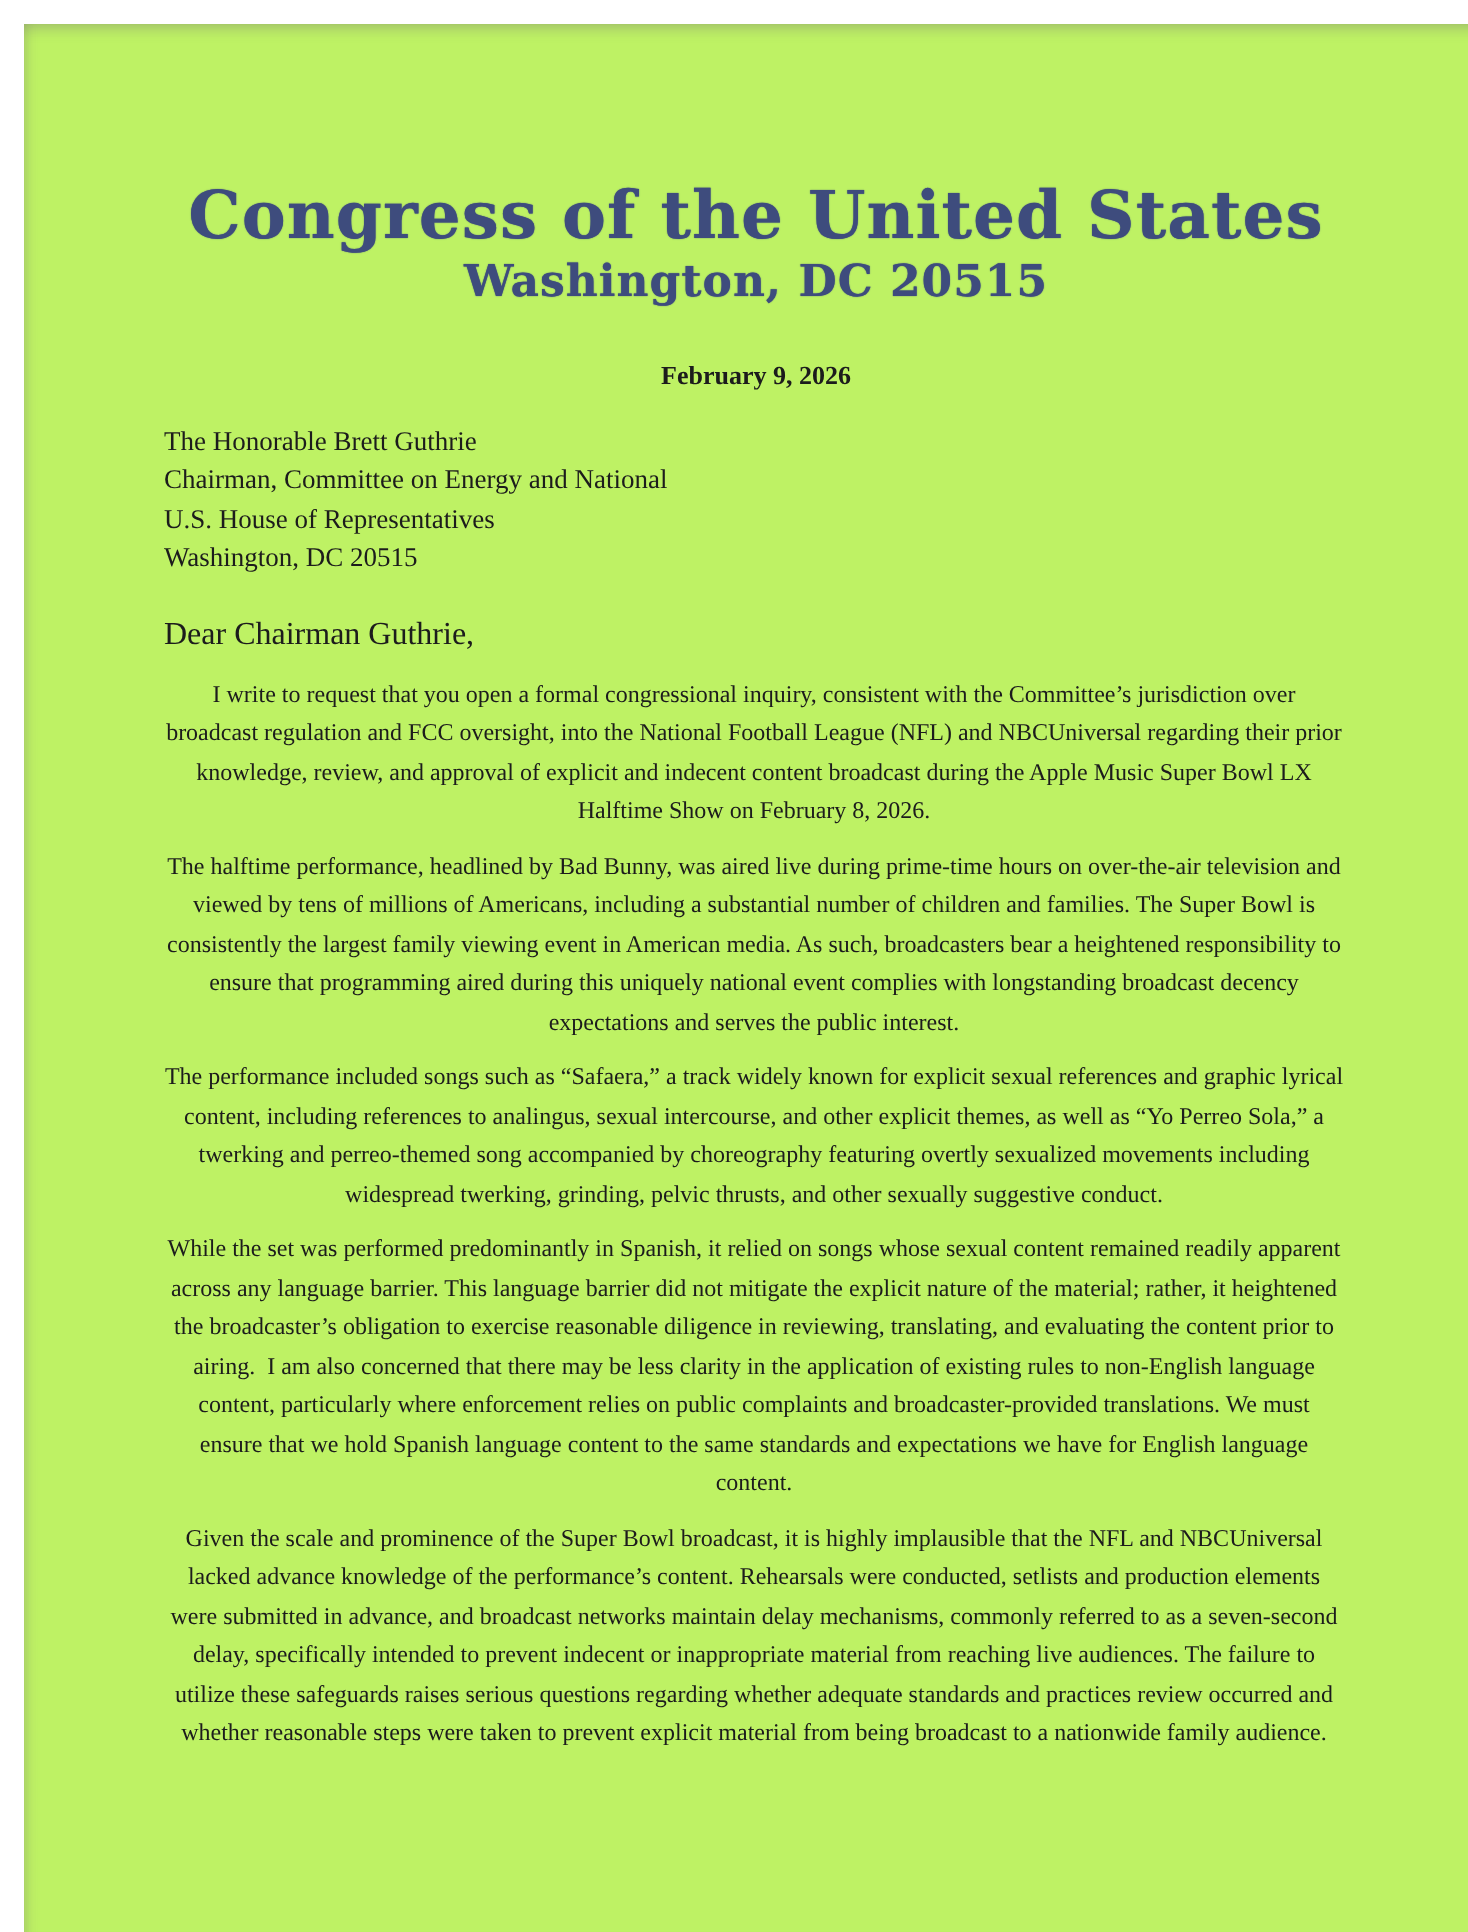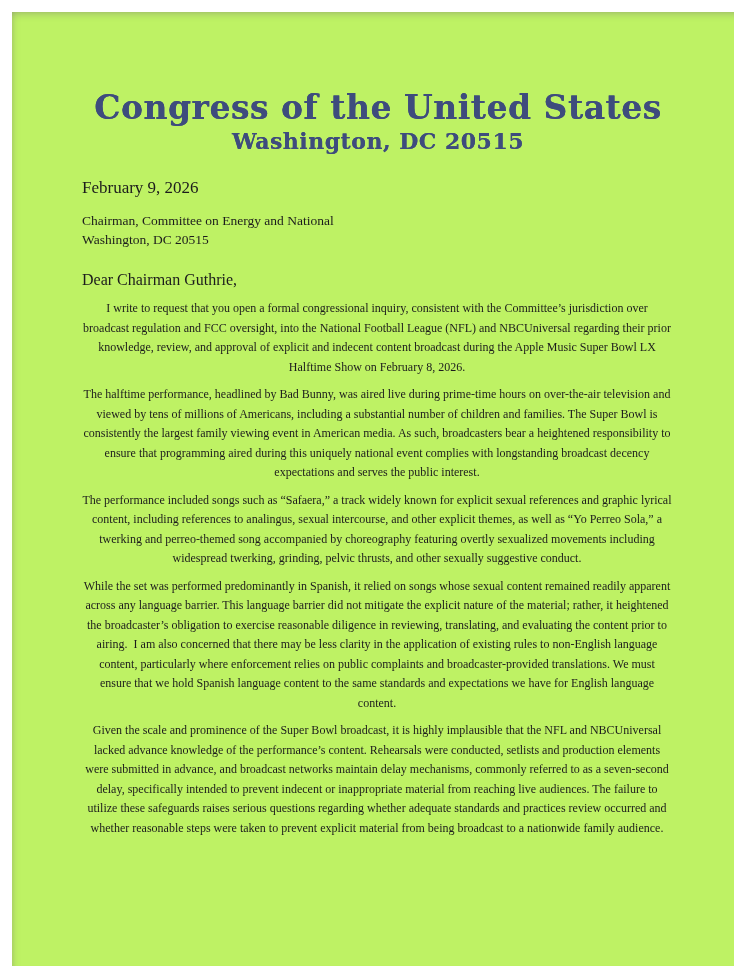--- a/index.html
+++ b/index.html
@@ -41,24 +41,25 @@
     text-shadow: 0 0 0.6px #3e4c7d;
   }
   .letterhead-sub {
     font-size: 22px;
     line-height: 1.1;
     margin-top: 3px;
     letter-spacing: 0.5px;
     text-shadow: 0 0 0.6px #3e4c7d;
   }
   .date-line {
-    text-align: left;
+    text-align: center;
     margin-top: 25px;
-    font-size: 17px;
+    font-size: 13px;
     line-height: 19.5px;
+    font-weight: bold;
   }
   .address-block {
     margin-top: 13px;
     font-size: 13.5px;
     line-height: 19.3px;
   }
   .salutation {
     margin-top: 20px;
     font-size: 16px;
     line-height: 19.5px;
@@ -82,21 +83,23 @@
   <div class="content">
 
     <div class="letterhead">
       <div class="letterhead-title">Congress of the United States</div>
       <div class="letterhead-sub">Washington, DC 20515</div>
     </div>
 
     <div class="date-line">February 9, 2026</div>
 
     <div class="address-block">
+      <div>The Honorable Brett Guthrie</div>
       <div>Chairman, Committee on Energy and National</div>
+      <div>U.S. House of Representatives</div>
       <div>Washington, DC 20515</div>
     </div>
 
     <div class="salutation">Dear Chairman Guthrie,</div>
 
     <div class="letter-body">
       <p>I write to request that you open a formal congressional inquiry, consistent with the Committee’s jurisdiction over broadcast regulation and FCC oversight, into the National Football League (NFL) and NBCUniversal regarding their prior knowledge, review, and approval of explicit and indecent content broadcast during the Apple Music Super Bowl LX Halftime Show on February 8, 2026.</p>
       <p>The halftime performance, headlined by Bad Bunny, was aired live during prime-time hours on over-the-air television and viewed by tens of millions of Americans, including a substantial number of children and families. The Super Bowl is consistently the largest family viewing event in American media. As such, broadcasters bear a heightened responsibility to ensure that programming aired during this uniquely national event complies with longstanding broadcast decency expectations and serves the public interest.</p>
       <p>The performance included songs such as “Safaera,” a track widely known for explicit sexual references and graphic lyrical content, including references to analingus, sexual intercourse, and other explicit themes, as well as “Yo Perreo Sola,” a twerking and perreo-themed song accompanied by choreography featuring overtly sexualized movements including widespread twerking, grinding, pelvic thrusts, and other sexually suggestive conduct.</p>
       <p>While the set was performed predominantly in Spanish, it relied on songs whose sexual content remained readily apparent across any language barrier. This language barrier did not mitigate the explicit nature of the material; rather, it heightened the broadcaster’s obligation to exercise reasonable diligence in reviewing, translating, and evaluating the content prior to airing.  I am also concerned that there may be less clarity in the application of existing rules to non-English language content, particularly where enforcement relies on public complaints and broadcaster-provided translations. We must ensure that we hold Spanish language content to the same standards and expectations we have for English language content.</p>

